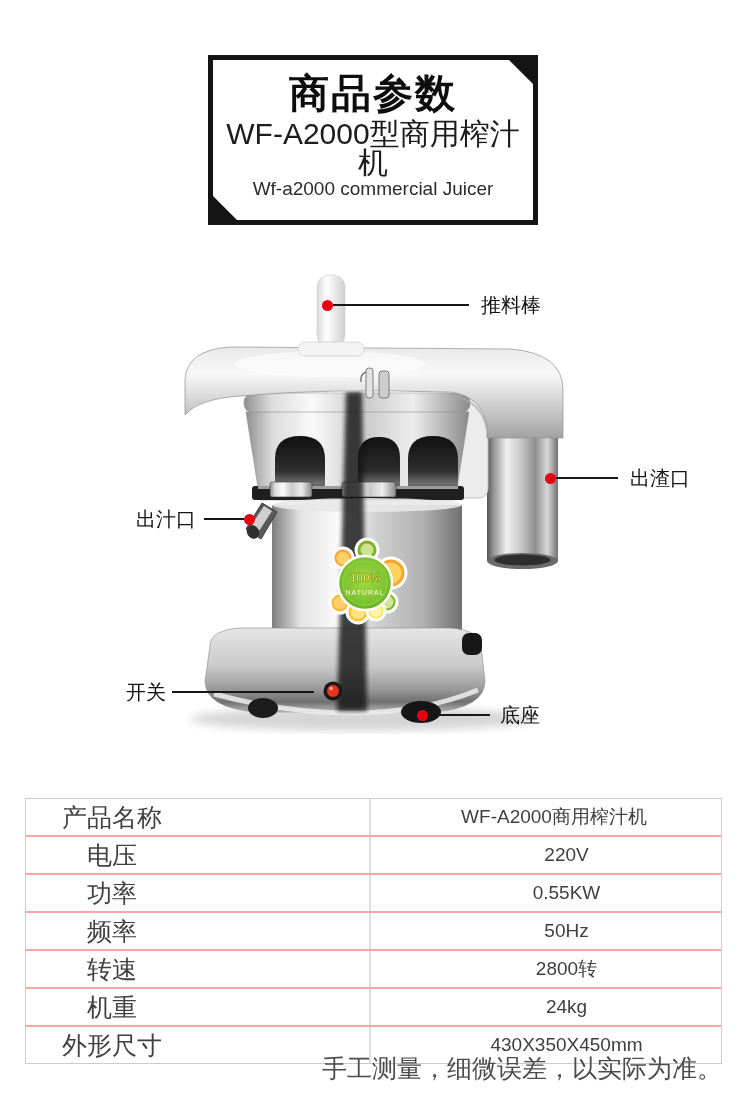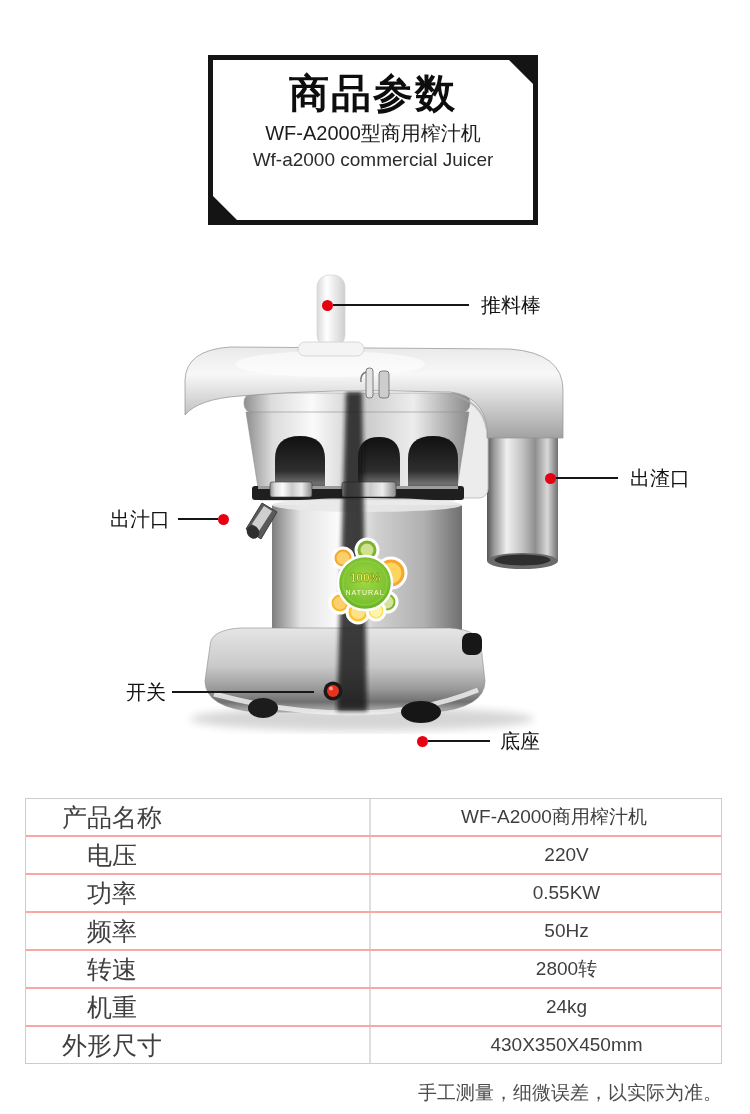--- a/index.html
+++ b/index.html
@@ -9,46 +9,46 @@
   }
   
   .header-box{
     position:absolute;left:208px;top:55px;width:330px;height:170px;
     border:5px solid #141414;box-sizing:border-box;background:#ffffff;text-align:center;
   }
   .corner{position:absolute;width:0;height:0;border-style:solid;}
   .corner.tr{top:0;right:0;border-width:0 24px 24px 0;border-color:transparent #141414 transparent transparent;}
   .corner.bl{bottom:0;left:0;border-width:24px 0 0 24px;border-color:transparent transparent transparent #141414;}
   .header-title{margin:11px 0 0 0;font-size:40px;line-height:44px;font-weight:800;letter-spacing:2px;color:#0d0d0d;}
-  .header-sub{margin-top:4px;font-size:20px;line-height:29px;color:#1c1c1c;}
+  .header-sub{margin-top:4px;font-size:30px;line-height:29px;color:#1c1c1c;}
   .header-sub-en{margin-top:1px;font-size:19px;line-height:22px;color:#2b2b2b;}
   
   .juicer-svg{position:absolute;left:180px;top:268px;width:390px;height:482px;}
   .callout{position:absolute;display:flex;align-items:center;height:28px;}
   .callout-dot{width:11px;height:11px;border-radius:50%;background:#e60012;flex:0 0 auto;}
   .callout-line{height:2px;background:#161616;flex:0 0 auto;}
   .callout-label{font-size:20px;line-height:28px;color:#141414;white-space:nowrap;}
   .co-pushrod{left:322px;top:291px;}
   .co-residue{left:545px;top:464px;}
-  .co-juice{left:110px;top:505px;}
+  .co-juice{left:136px;top:505px;}
   .co-switch{left:126px;top:678px;}
-  .co-base{left:417px;top:727px;text-align:center;}
+  .co-base{left:417px;top:701px;text-align:center;}
   .ml12{margin-left:12px;} .ml10{margin-left:10px;} .mr8{margin-right:8px;} .mr6{margin-right:6px;}
   
   .spec-table{
     position:absolute;left:25px;top:798px;width:697px;box-sizing:border-box;
     border:1px solid #cccccc;background:#ffffff;
   }
   .spec-row{display:flex;height:36px;}
   .spec-row + .spec-row{border-top:2px solid #fca5a5;gap:25px;}
   .spec-label{width:345px;border-right:2px solid #dedede;display:flex;align-items:center;box-sizing:border-box;}
   .spec-label-inner{display:block;width:172px;text-align:center;font-size:25px;color:#3f3f3f;}
   .spec-value{flex:1;display:flex;align-items:center;justify-content:center;font-size:19px;color:#3f3f3f;padding-left:16px;}
   
-  .footer-note{position:absolute;right:28px;top:1080px;font-size:19px;color:#4c4c4c;}
+  .footer-note{position:absolute;right:28px;top:1052px;font-size:25px;color:#4c4c4c;}
 </style>
 </head>
 <body>
 
 <div class="canvas">
 
   <div class="header-box">
     <div class="corner tr"></div>
     <div class="corner bl"></div>
     <div class="header-title">商品参数</div>

